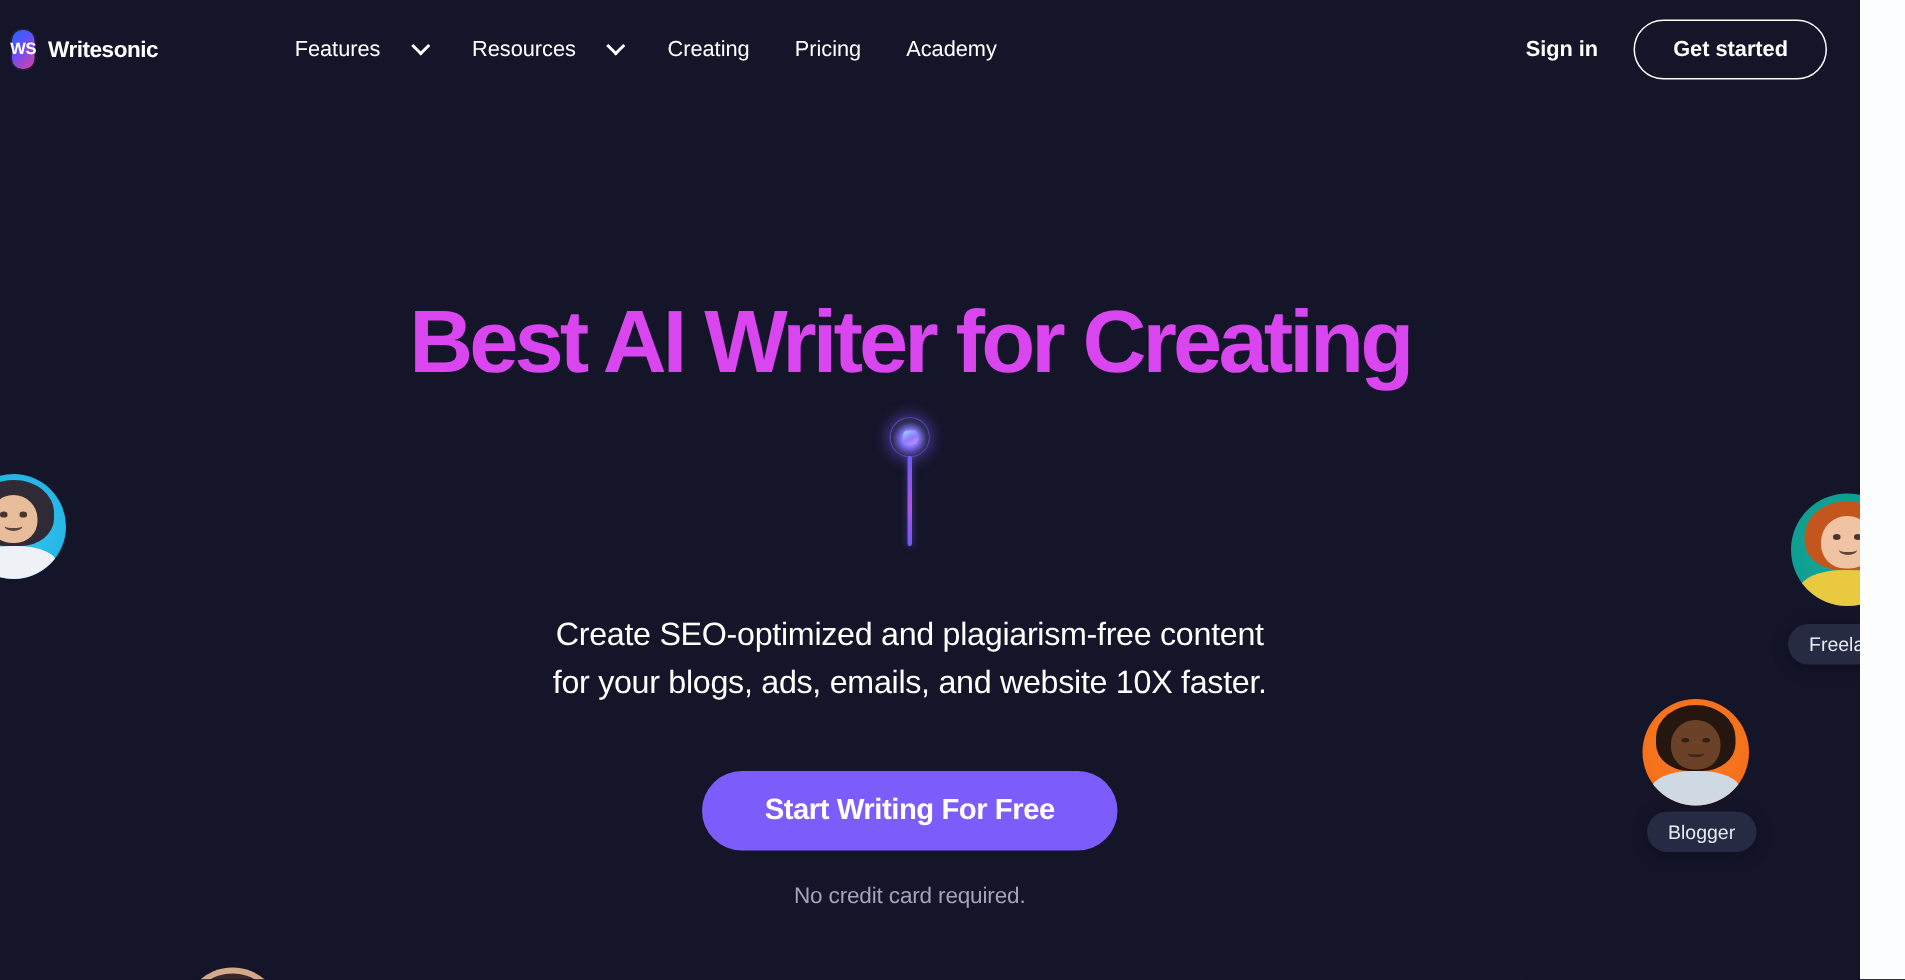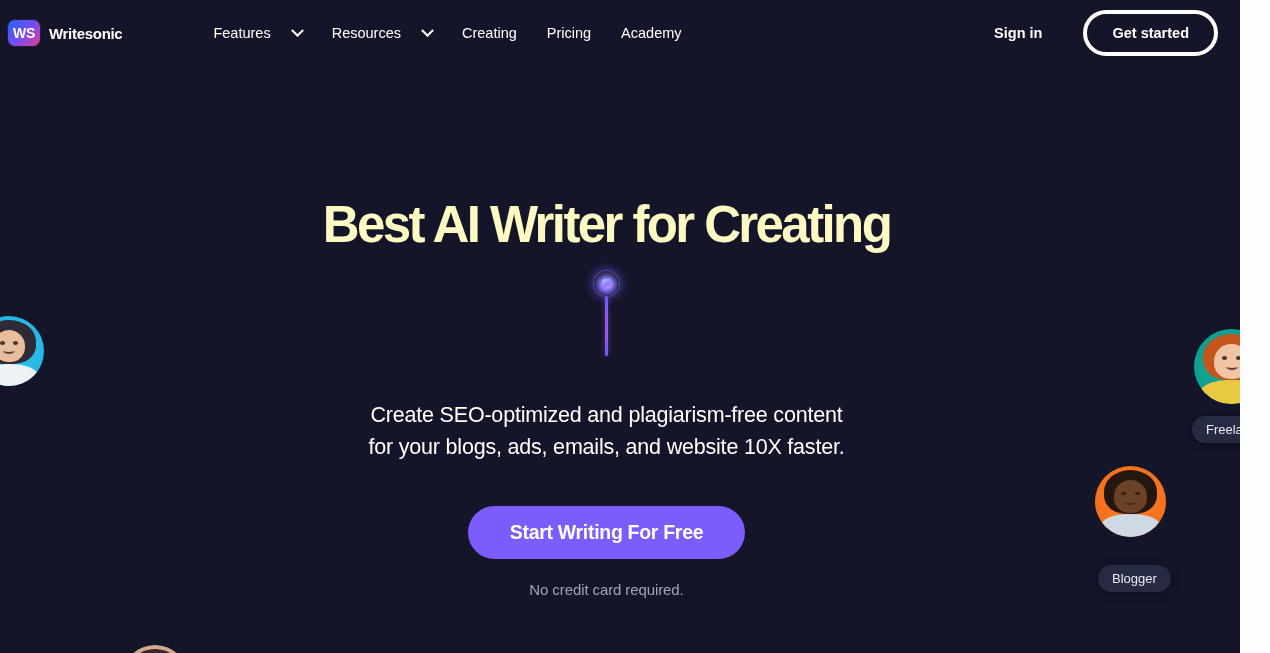--- a/index.html
+++ b/index.html
@@ -33,25 +33,25 @@
     position:absolute;
     top:0; left:0;
     width:1240px; height:66px;
     display:flex;
     align-items:center;
     padding:0 22px 0 8px;
     z-index:30;
   }
   #brand { display:flex; align-items:center; gap:9px; cursor:pointer; }
   #logo-mark {
-    width:32px; height:26px;
+    width:15px; height:26px;
     border-radius:7px;
     background:linear-gradient(135deg,#2563ff 0%,#6f4df7 48%,#e0409a 100%);
     display:flex; align-items:center; justify-content:center;
-    font-size:14px; font-weight:bold; color:#fff;
+    font-size:11px; font-weight:bold; color:#fff;
     letter-spacing:-0.2px;
     box-shadow:0 0 0 1px rgba(255,255,255,.06);
   }
   #brand-name {
     color:#ffffff;
     font-size:15px;
     font-weight:bold;
     letter-spacing:-0.3px;
   }
 
@@ -76,31 +76,31 @@
     width:9px; height:9px;
     border-right:2.2px solid #ffffff;
     border-bottom:2.2px solid #ffffff;
     transform:rotate(45deg) translate(-2px,-2px);
   }
 
   #nav-right {
     margin-left:auto;
     display:flex;
     align-items:center;
-    gap:41px;
+    gap:24px;
   }
   #signin-link {
     color:#ffffff;
     font-size:14.5px;
     font-weight:bold;
     cursor:pointer;
     white-space:nowrap;
   }
   #get-started-btn {
-    border:4px solid #ffffff;
+    border:1px solid #ffffff;
     border-radius:999px;
     padding:11px 25px;
     color:#ffffff;
     font-size:14.5px;
     font-weight:bold;
     background:transparent;
     cursor:pointer;
     white-space:nowrap;
     font-family:"Liberation Sans", sans-serif;
   }
@@ -112,24 +112,24 @@
     width:1213px;
     height:653px;
     display:flex;
     flex-direction:column;
     align-items:center;
     z-index:20;
     pointer-events:none;
   }
   #headline {
     margin-top:198px;
-    font-size:51px;
+    font-size:59px;
     line-height:1.04;
     font-weight:bold;
-    color:#fef9c3;
+    color:#d946ef;
     letter-spacing:-2.6px;
     text-align:center;
     white-space:nowrap;
   }
 
   
   #caret-widget {
     margin-top:20px;
     display:flex;
     flex-direction:column;
@@ -215,21 +215,21 @@
   }
   #av-freelancer .badge-wrap { margin-top:12px; margin-left:-2px; }
 
   
   #av-blogger { top:466px; left:1095px; }
   #av-blogger .avatar {
     width:71px; height:71px;
     margin-left:0;
     background:radial-gradient(circle at 50% 45%, #ff7d28 0%, #f4701a 70%, #e66310 100%);
   }
-  #av-blogger .badge-wrap { margin-top:28px; margin-left:3px; }
+  #av-blogger .badge-wrap { margin-top:4px; margin-left:3px; }
 
   
   #av-left { top:316px; left:-26px; }
   #av-left .avatar {
     width:70px; height:70px;
     background:radial-gradient(circle at 55% 50%, #38c8f0 0%, #22b4e4 70%, #1aa2d4 100%);
   }
   #av-left .badge-wrap { margin-top:16px; margin-left:-18px; }
 
   

